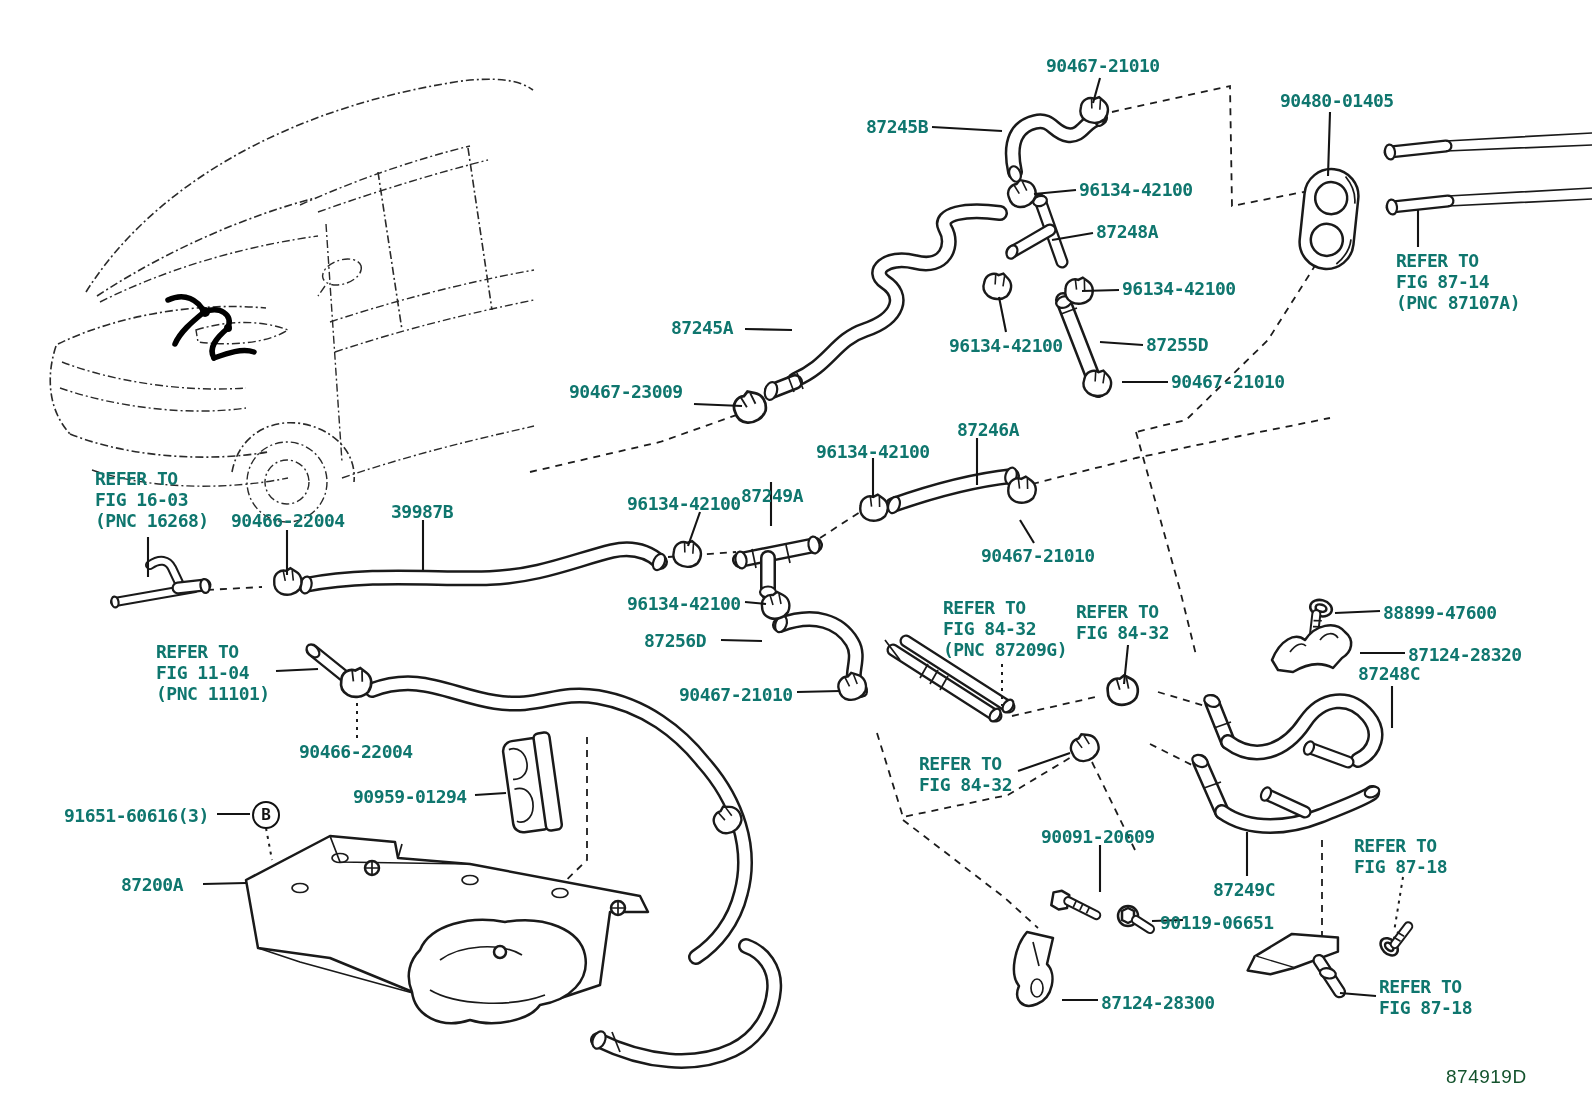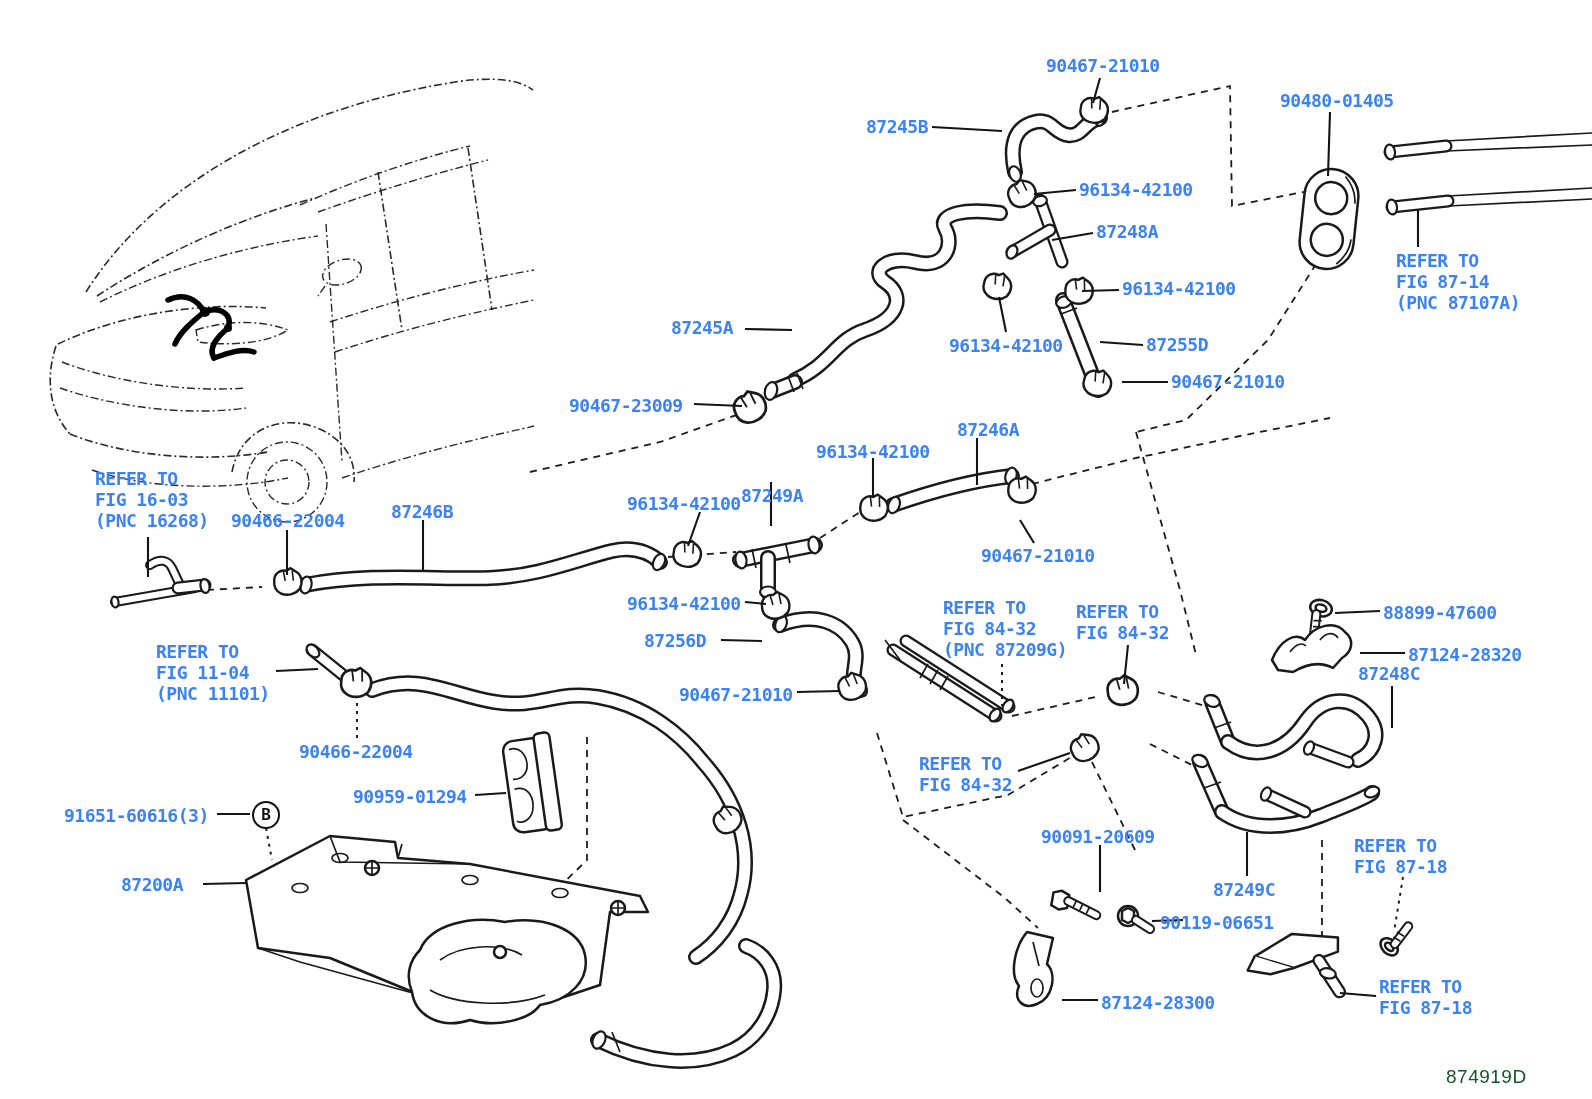--- a/index.html
+++ b/index.html
@@ -4,21 +4,21 @@
 <style>
   html,body{margin:0;padding:0;background:#f2f2f2;}
   .stage{
     position:relative;width:1592px;height:1099px;background:#ffffff;
     font-family:"DejaVu Sans Mono",monospace;overflow:hidden;
   }
   .stage svg{position:absolute;left:0;top:0;}
   .lbl{
     position:absolute;white-space:pre-line;
     font:bold 18px/21px "DejaVu Sans Mono",monospace;
-    color:#3b82f6;letter-spacing:-0.5px;
+    color:#0f766e;letter-spacing:-0.5px;
   }
   .code{
     font:19px "Liberation Sans",sans-serif;font-weight:400;color:#14532d;letter-spacing:0.5px;
   }
   .callout{
     position:absolute;width:24px;height:24px;border:2.2px solid #111;border-radius:50%;
     text-align:center;font:bold 16px/24px "DejaVu Sans Mono",monospace;color:#111;background:#fff;
   }
   
   .veh{stroke:#2a2a2a;stroke-width:1.6;fill:none;stroke-dasharray:8 3 2 3;}
@@ -419,30 +419,30 @@
   <div class="lbl" style="left:1079px;top:179px">96134-42100</div>
   <div class="lbl" style="left:1096px;top:221px">87248A</div>
   <div class="lbl" style="left:1122px;top:278px">96134-42100</div>
   <div class="lbl" style="left:1396px;top:250px">REFER TO
 FIG 87-14
 (PNC 87107A)</div>
   <div class="lbl" style="left:1146px;top:334px">87255D</div>
   <div class="lbl" style="left:1171px;top:371px">90467-21010</div>
   <div class="lbl" style="left:671px;top:317px">87245A</div>
   <div class="lbl" style="left:949px;top:335px">96134-42100</div>
-  <div class="lbl" style="left:569px;top:395px">90467-23009</div>
+  <div class="lbl" style="left:569px;top:381px">90467-23009</div>
   <div class="lbl" style="left:957px;top:419px">87246A</div>
   <div class="lbl" style="left:816px;top:441px">96134-42100</div>
   <div class="lbl" style="left:741px;top:485px">87249A</div>
   <div class="lbl" style="left:627px;top:493px">96134-42100</div>
   <div class="lbl" style="left:95px;top:468px">REFER TO
 FIG 16-03
 (PNC 16268)</div>
   <div class="lbl" style="left:231px;top:510px">90466-22004</div>
-  <div class="lbl" style="left:391px;top:501px">87246B</div>
+  <div class="lbl" style="left:391px;top:501px">39987B</div>
   <div class="lbl" style="left:981px;top:545px">90467-21010</div>
   <div class="lbl" style="left:627px;top:593px">96134-42100</div>
   <div class="lbl" style="left:644px;top:630px">87256D</div>
   <div class="lbl" style="left:679px;top:684px">90467-21010</div>
   <div class="lbl" style="left:943px;top:597px">REFER TO
 FIG 84-32
 (PNC 87209G)</div>
   <div class="lbl" style="left:1076px;top:601px">REFER TO
 FIG 84-32</div>
   <div class="lbl" style="left:1383px;top:602px">88899-47600</div>

